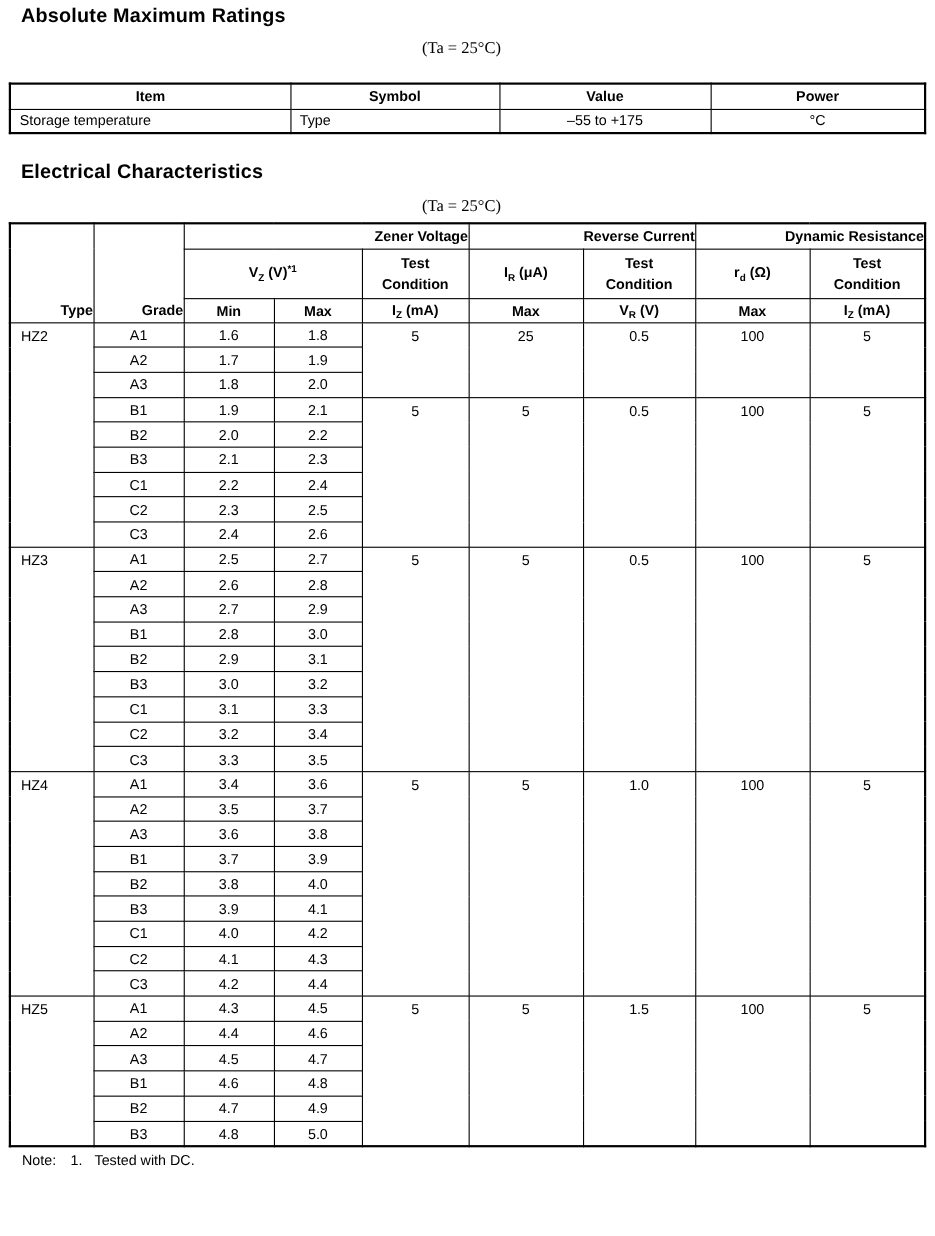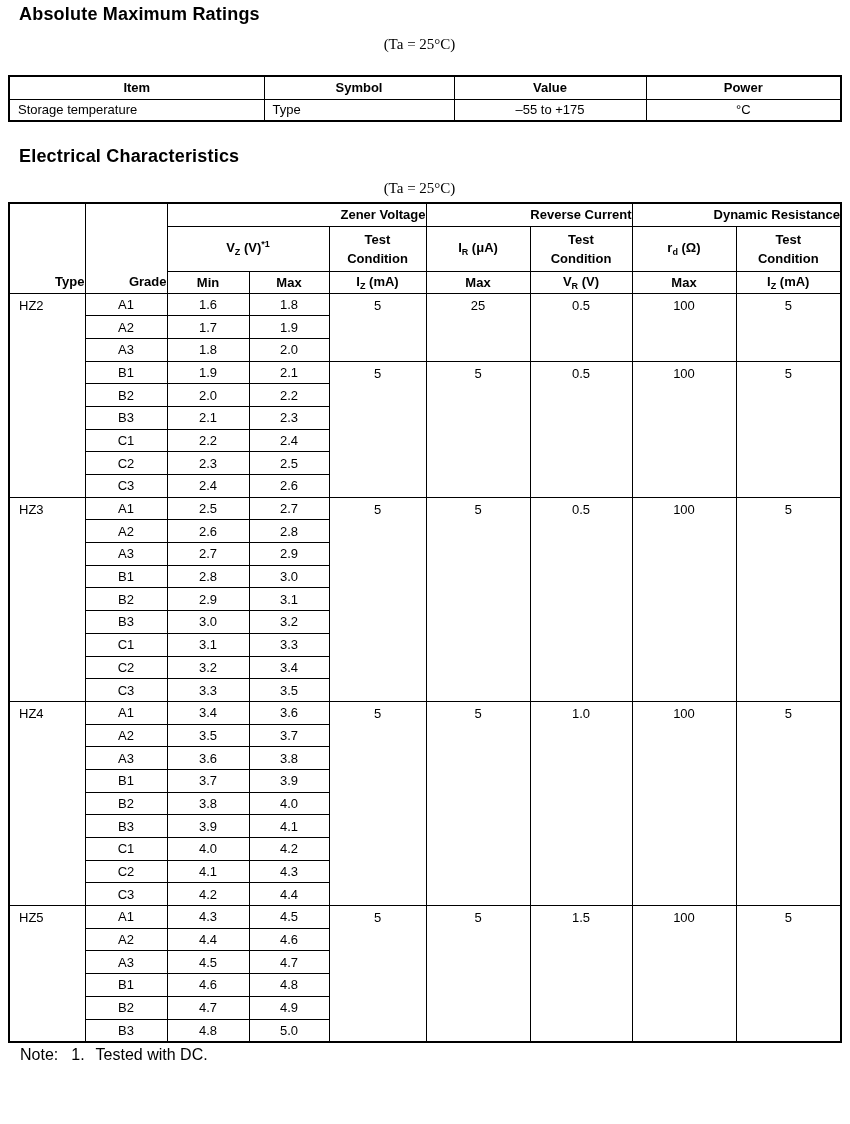--- a/index.html
+++ b/index.html
@@ -33,21 +33,21 @@
   .elec-table thead tr.h1 th { height:23px;text-align:right; }
   .elec-table thead tr.h2 th { height:45px; }
   .elec-table thead tr.h2 .tl { line-height:19px; }
   .elec-table thead tr.h3 th { height:22px; }
   .elec-table tbody td { height:22.7px; }
   .elec-table .corner { vertical-align:bottom; padding-bottom:4px; }
   .type-cell { text-align:left; vertical-align:top; padding:4px 0 0 9px; }
   .top { vertical-align:top; padding-top:4px; }
   sub { font-size:9px; vertical-align:baseline; position:relative; top:3px; font-weight:inherit; }
   sup { font-size:9px; vertical-align:baseline; position:relative; top:-5px; font-weight:inherit; }
-  .note-line { margin:4px 0 0 20px; font-size:16px; line-height:16px; }
+  .note-line { margin:4px 0 0 20px; font-size:13px; line-height:16px; }
   .note-line .num { margin-left:13px; }
   .note-line .txt { margin-left:11px; }
 </style>
 </head>
 <body>
 
 <div class="page">
 
   <div class="sec-title">Absolute Maximum Ratings</div>
 

